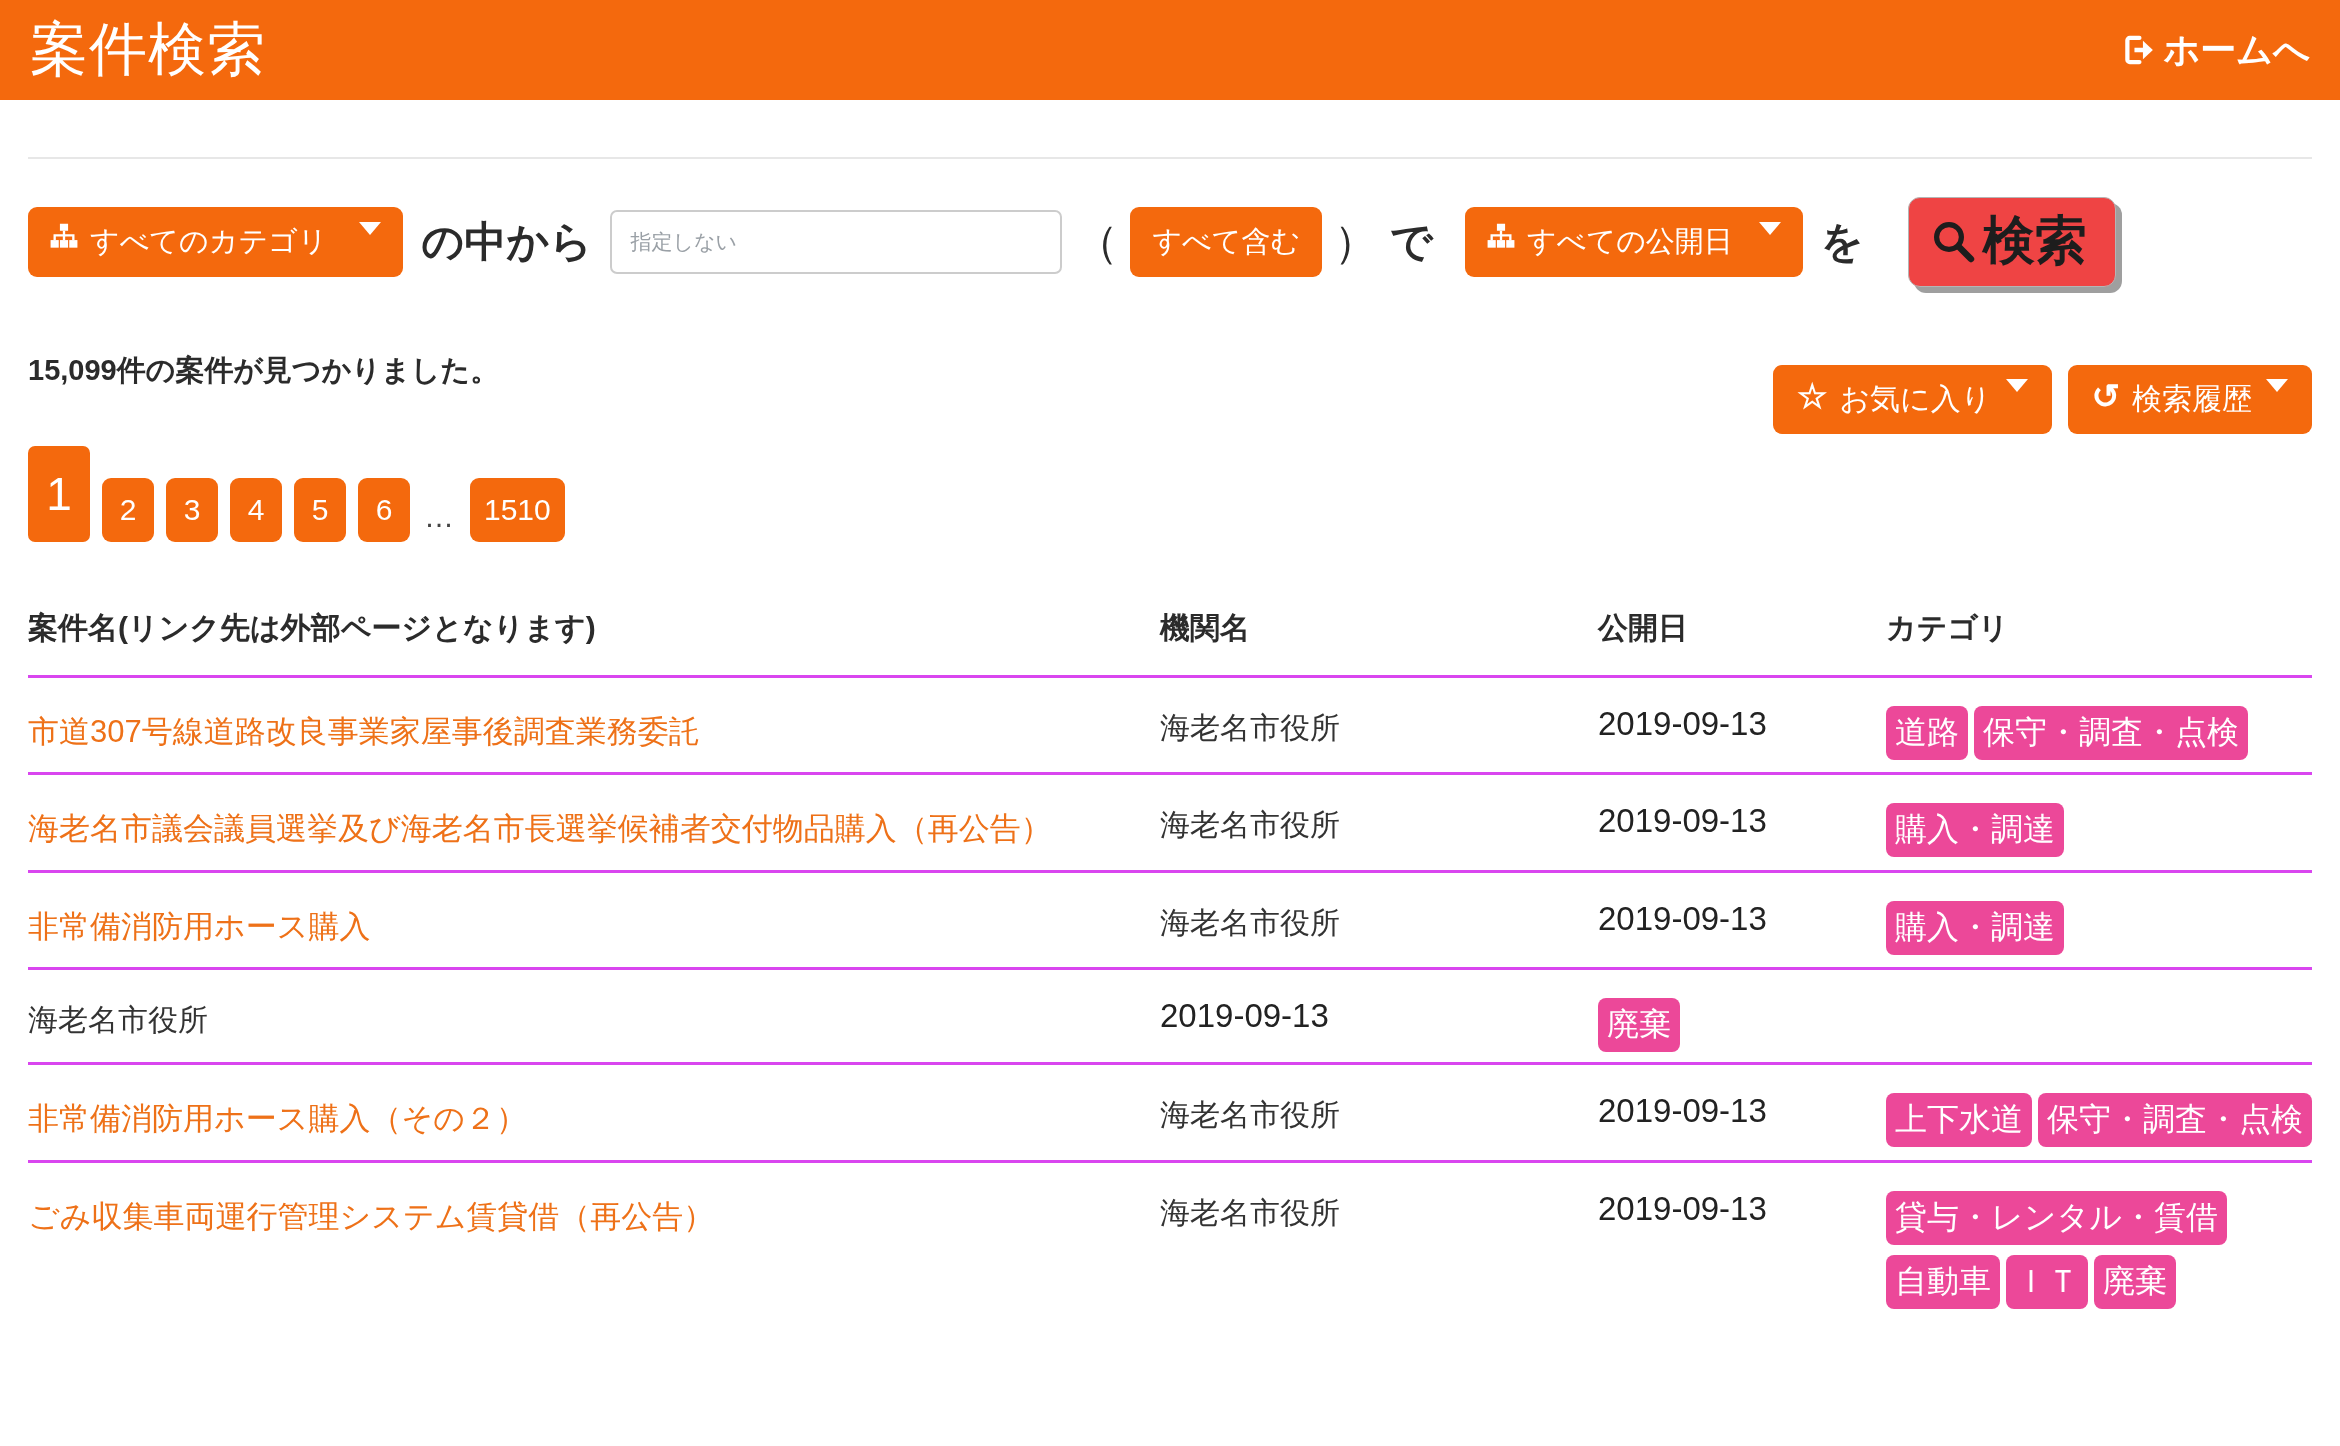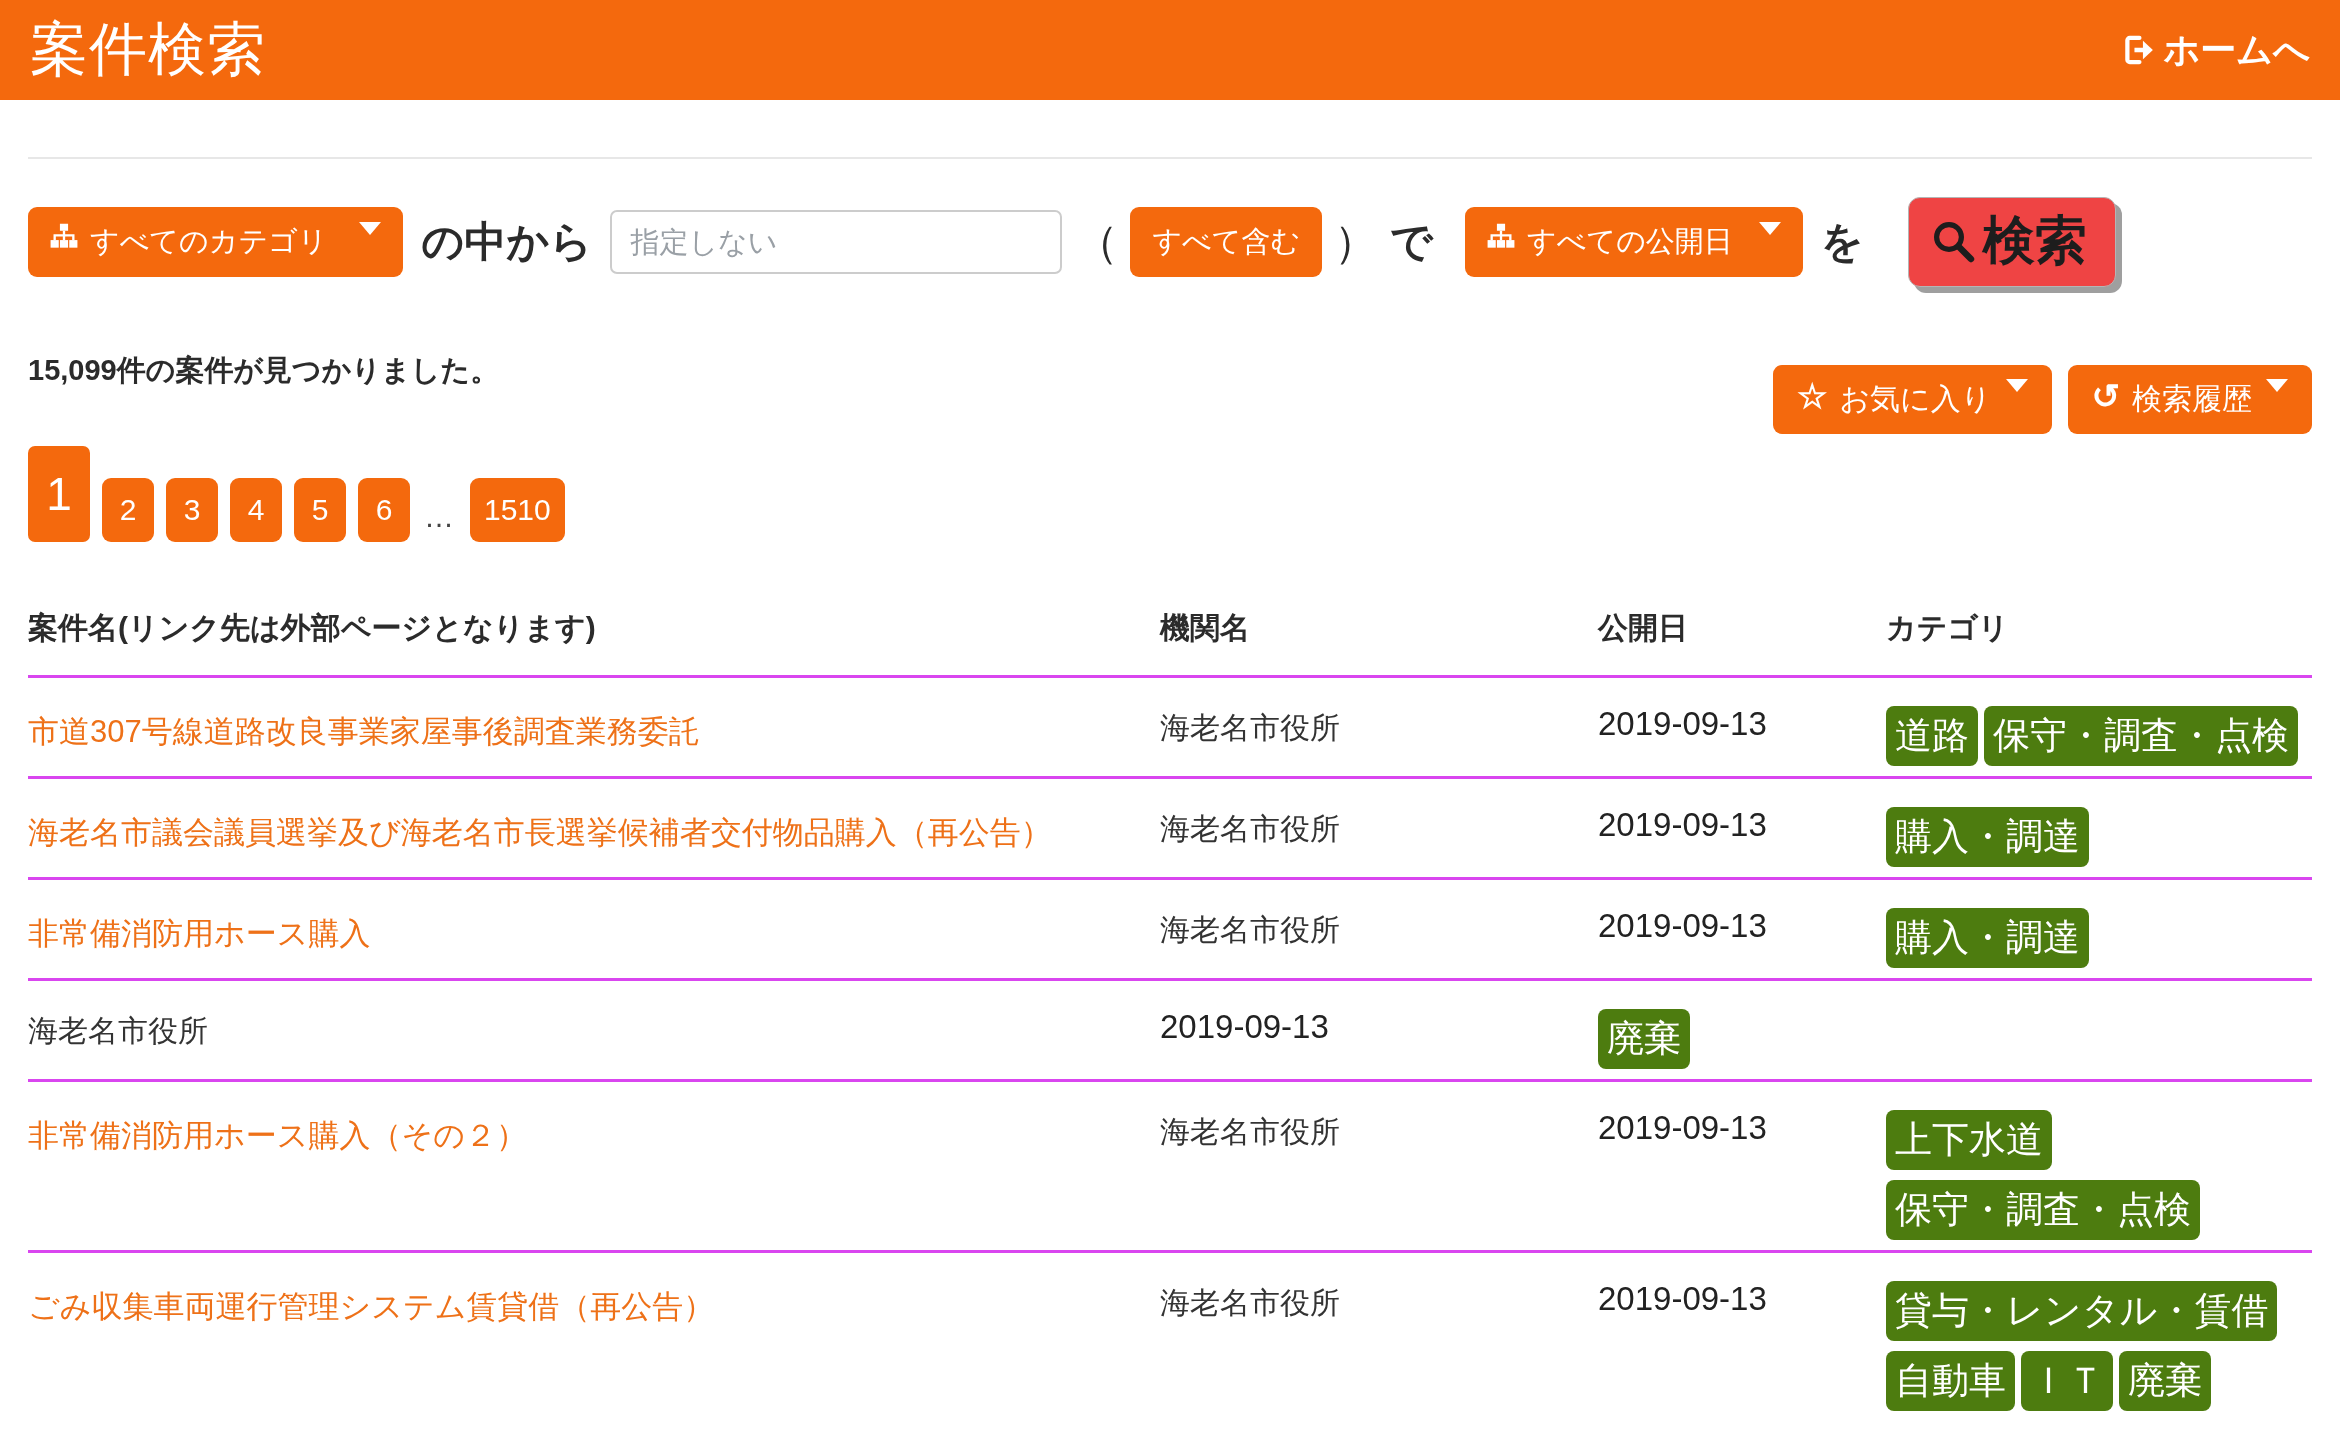--- a/index.html
+++ b/index.html
@@ -21,21 +21,21 @@
   .btn-orange { background: #f4690d; color: #fff; border: none; border-radius: 9px;
     font-size: 29px; font-family: inherit; display: inline-flex; 
     cursor: pointer; padding: 15px 22px; }
   .dd-gap { gap: 12px; }
   .caret { width: 0; height: 0; border-left: 11px solid transparent;
     border-right: 11px solid transparent; border-top: 13px solid #fff; margin-left: 20px; }
   .caret.small { margin-left: 14px; }
   .joiner { font-size: 42px; font-weight: 700; color: #2b2b2b; }
   .paren { font-size: 44px; font-weight: 400; color: #2b2b2b; margin: 0 -6px; }
   .keyword-input { width: 452px; height: 64px; border: 2px solid #ccc; border-radius: 7px;
-    font-size: 29px; padding: 0 18px; color: #333; font-family: inherit; outline: none; }
+    font-size: 21px; padding: 0 18px; color: #333; font-family: inherit; outline: none; }
   .keyword-input::placeholder { color: #9aa0a6; }
   .search-btn { background: #ef4444; border: 1px solid #b5b5b5; border-radius: 12px;
     box-shadow: 6px 6px 0 #9f9f9f; font-size: 52px; font-weight: 700; color: #1d1d1d;
     font-family: inherit; display: inline-flex; align-items: center; gap: 6px;
     padding: 8px 28px 10px 20px; cursor: pointer; margin-left: 26px; }
 
   
   .results-row { display: flex; justify-content: space-between; align-items: flex-start;
     margin-top: 60px; }
   .results-count { font-size: 29px; font-weight: 700; color: #2b2b2b; padding-top: 4px; }
@@ -55,21 +55,21 @@
   .case-table { margin-top: 50px; }
   .trow { display: grid; grid-template-columns: 1132px 438px 288px auto; align-items: start; }
   .trow.head { padding: 16px 0 26px; }
   .trow.body-row { border-top: 3px solid #d946ef; padding: 24px 0 10px; }
   .hcell { font-size: 30px; font-weight: 700; color: #2b2b2b; }
   .cell-name { font-size: 31px; line-height: 1.95; padding-right: 40px; }
   .cell-name a { color: #ee7118; text-decoration: none; cursor: pointer; }
   .cell-agency { font-size: 30px; color: #333; padding-top: 6px; }
   .cell-date { font-size: 33px; color: #222; padding-top: 3px; }
   .cell-cat { display: flex; flex-wrap: wrap; gap: 10px 6px; padding-top: 4px; }
-  .badge { background: #4d7c0f; color: #fff; font-size: 37px; padding: 5px 9px;
+  .badge { background: #ec4899; color: #fff; font-size: 32px; padding: 5px 9px;
     border-radius: 8px; white-space: nowrap; cursor: default; }
 
   .icon-svg { display: inline-block; vertical-align: middle; }
 </style>
 </head>
 <body>
 
 <div class="app-header">
   <div class="app-title">案件検索</div>
   <a class="home-link">

